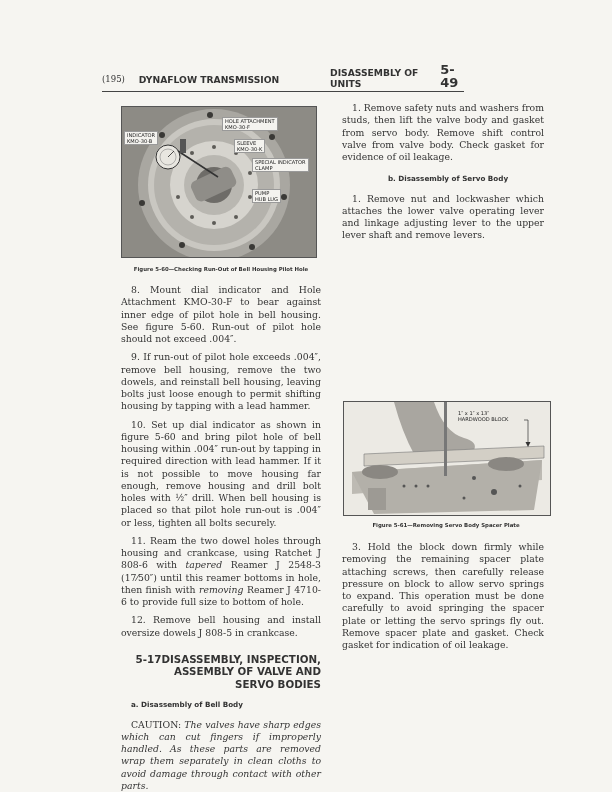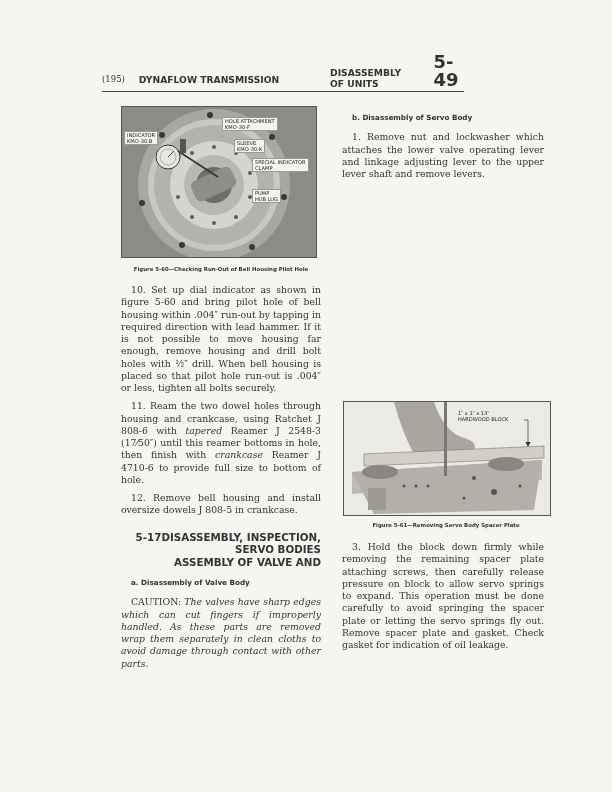--- a/index.html
+++ b/index.html
@@ -15,21 +15,21 @@
     font-family: "DejaVu Sans", sans-serif; font-weight: bold; font-size: 9.2px;
     display: flex; align-items: flex-start; padding-bottom: 2px; box-sizing: border-box;
   }
   .header .pg { font-family: "DejaVu Serif", serif; font-weight: normal; font-size: 8.5px; margin-right: 14px; }
   .hdr-right {
     position: absolute; left: 330px; top: 74px; width: 134px; height: 18px;
     border-bottom: 1.4px solid #444; box-sizing: border-box;
     display: flex; align-items: flex-end; justify-content: space-between; padding-bottom: 2px;
     font-family: "DejaVu Sans", sans-serif; font-weight: bold; font-size: 9.2px;
   }
-  .hdr-right .num { font-size: 18px; margin-left: 20px; line-height: 1; }
+  .hdr-right .num { font-size: 13px; margin-left: 20px; line-height: 1; }
   .col { position: absolute; font-size: 9.3px; line-height: 12.25px; text-align: justify; }
   .col-left { left: 121px; top: 256px; width: 200px; }
   .col-right { left: 342px; top: 102px; width: 202px; }
   .col p { margin: 0 0 6px 0; text-indent: 10px; }
   .fig { position: absolute; border: 1px solid #555; overflow: hidden; }
   .fig1 { left: 121px; top: 106px; width: 194px; height: 150px; background: #8a8983; }
   .fig2 { left: 343px; top: 401px; width: 206px; height: 113px; background: #d8d6cf; }
   .caption {
     position: absolute; font-family: "DejaVu Sans", sans-serif; font-weight: bold;
     font-size: 5.4px; color: #333; text-align: center;
@@ -112,34 +112,37 @@
   <div class="tag" style="left:112px;top:32px;"><span style="white-space:pre-line">SLEEVE
 KMO-30-K</span></div>
   <div class="tag" style="left:130px;top:51px;"><span style="white-space:pre-line">SPECIAL INDICATOR
 CLAMP</span></div>
   <div class="tag" style="left:130px;top:82px;"><span style="white-space:pre-line">PUMP
 HUB LUG</span></div>
 </div>
 <div class="caption cap1">Figure 5-60—Checking Run-Out of Bell Housing Pilot Hole</div>
 
 <div class="col col-left" style="top:284px;">
+  <p>8. Mount dial indicator and Hole Attachment KMO-30-F to bear against inner edge of pilot hole in bell housing. See figure 5-60. Run-out of pilot hole should not exceed .004″.</p>
+  <p>9. If run-out of pilot hole exceeds .004″, remove bell housing, remove the two dowels, and reinstall bell housing, leaving bolts just loose enough to permit shifting housing by tapping with a lead hammer.</p>
   <p>10. Set up dial indicator as shown in figure 5-60 and bring pilot hole of bell housing within .004″ run-out by tapping in required direction with lead hammer. If it is not possible to move housing far enough, remove housing and drill bolt holes with ½″ drill. When bell housing is placed so that pilot hole run-out is .004″ or less, tighten all bolts securely.</p>
-  <p><span>11. Ream the two dowel holes through housing and crankcase, using Ratchet J 808-6 with </span><i>tapered</i><span> Reamer J 2548-3 (17⁄50″) until this reamer bottoms in hole, then finish with </span><i>crankcase</i><span> Reamer J 4710-6 to provide full size to bottom of hole.</span></p>
+  <p><span>11. Ream the two dowel holes through housing and crankcase, using Ratchet J 808-6 with </span><i>tapered</i><span> Reamer J 2548-3 (17⁄50″) until this reamer bottoms in hole, then finish with </span><i>removing</i><span> Reamer J 4710-6 to provide full size to bottom of hole.</span></p>
   <p>12. Remove bell housing and install oversize dowels J 808-5 in crankcase.</p>
   <div class="sec-head">
     <span class="num">5-17</span><span>DISASSEMBLY, INSPECTION,</span>
+    <span class="indent">ASSEMBLY OF VALVE AND</span>
     <span class="indent">SERVO BODIES</span>
-    <span class="indent">ASSEMBLY OF VALVE AND</span>
   </div>
-  <div class="sub-head">a. Disassembly of Valve Body</div>
+  <div class="sub-head">a. Disassembly of Bell Body</div>
   <p class="caution"><span class="lbl">CAUTION:</span> <span class="txt">The valves have sharp edges which can cut fingers if improperly handled. As these parts are removed wrap them separately in clean cloths to avoid damage through contact with other parts.</span></p>
 </div>
 
 <div class="col col-right">
-  <div class="sub-head" style="margin-top:10px;">b. Disassembly of Servo Body</div>
+  <p>1. Remove safety nuts and washers from studs, then lift the valve body and gasket from servo body. Remove shift control valve from valve body. Check gasket for evidence of oil leakage.</p>
+  <div class="sub-head" style="margin-top:10px;text-align:center;">b. Disassembly of Servo Body</div>
   <p>1. Remove nut and lockwasher which attaches the lower valve operating lever and linkage adjusting lever to the upper lever shaft and remove levers.</p>
 </div>
 
 <div class="fig fig2">
   <svg width="206" height="113" viewBox="0 0 206 113">
     <rect width="206" height="113" fill="#eceae4"></rect>
     <path d="M50 0 L90 0 Q100 30 120 36 Q134 40 130 48 L70 52 Q58 30 50 0 Z" fill="#a9a6a0"></path>
     <path d="M8 70 L198 58 L198 78 L8 92 Z" fill="#bdbab3"></path>
     <path d="M20 52 L200 44 L200 56 L20 64 Z" fill="#d3cfc6" stroke="#777" stroke-width="0.6"></path>
     <path d="M8 70 L198 58 L190 108 L30 112 Z" fill="#b3b0a9"></path>

